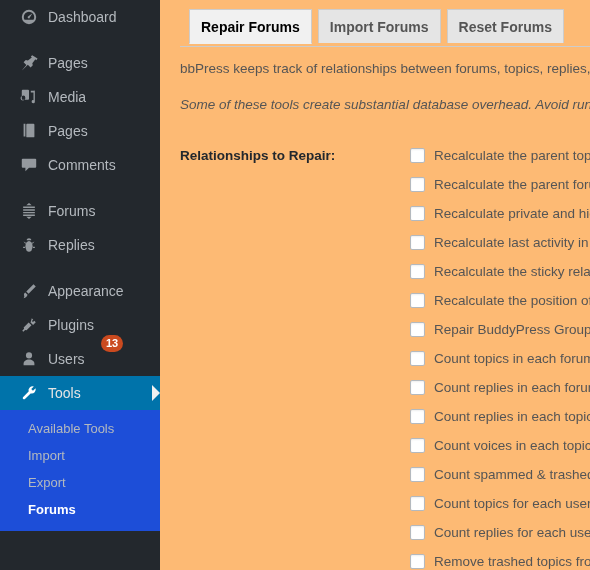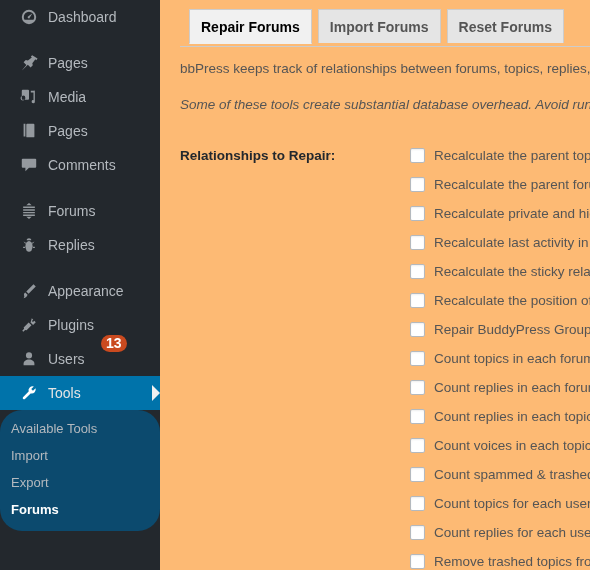--- a/index.html
+++ b/index.html
@@ -68,32 +68,31 @@
 
   .badge {
     display: inline-block;
     min-width: 17px;
     height: 17px;
     margin-left: 7px;
     padding: 0 5px;
     border-radius: 10px;
     background: #ca4a1f;
     color: #fff;
-    font-size: 14px;
+    font-size: 11px;
     font-weight: 600;
     line-height: 17px;
     text-align: center;
     vertical-align: middle;
     margin-top: 36px;
   }
 
   #submenu {
-    background: #0c4a6e;
-    padding: 5px 0 8px 0;
-    border-radius: 22px;
+    background: #1d4ed8;
+    padding: 5px 0 8px 17px;
   }
   .submenu-item {
     display: block;
     padding: 6px 0 6px 11px;
     color: #b4b9be;
     font-size: 13px;
     line-height: 15px;
     white-space: nowrap;
   }
   .submenu-item.current {

